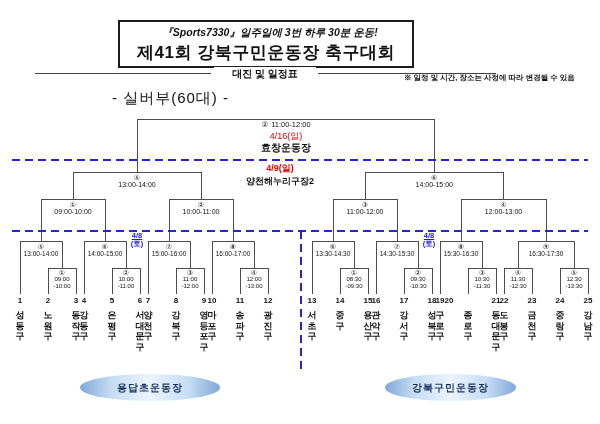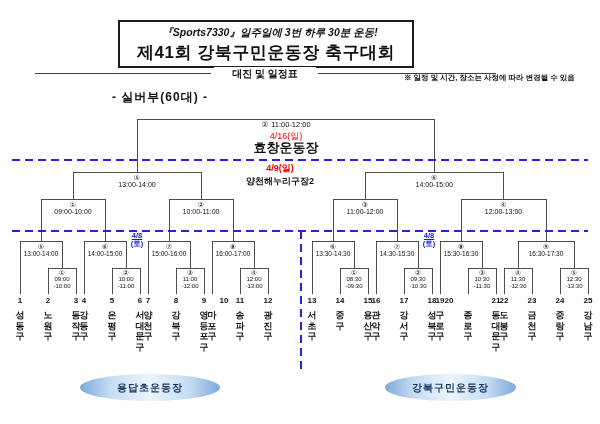--- a/index.html
+++ b/index.html
@@ -10,21 +10,21 @@
   .title-box{position:absolute;left:118px;top:20px;width:292px;height:44px;
              border:2px solid #1c1c1c;text-align:center;background:#fff;}
   .slogan{margin-top:4px;font-size:10.5px;font-weight:bold;font-style:italic;letter-spacing:0;padding-left:8px;}
   .main-title{font-size:17px;font-weight:bold;margin-top:1px;letter-spacing:0.5px;}
   .subtitle{position:absolute;left:214px;top:67px;width:102px;text-align:center;
             font-size:10px;font-weight:bold;background:#fff;}
   .flank{position:absolute;height:1px;background:#444;top:73px;}
   .flank.l{left:35px;width:176px;}
   .flank.r{left:318px;width:178px;}
   .notes{position:absolute;left:404px;top:71px;font-size:7.5px;font-weight:bold;line-height:13px;text-align:center;}
-  .division{position:absolute;left:112px;top:89px;font-size:12px;font-weight:bold;letter-spacing:1px;}
+  .division{position:absolute;left:112px;top:89px;font-size:15px;font-weight:normal;letter-spacing:1px;}
 
   
   #lines{position:absolute;left:0;top:0;shape-rendering:crispEdges;}
   line.bk{stroke:#4d4d4d;stroke-width:1;}
   line.dash{stroke:#2424d8;stroke-width:1.8;stroke-dasharray:8 5;}
 
   
   .lbl{position:absolute;transform:translateX(-50%);text-align:center;white-space:nowrap;color:#111;}
   .lbl .ln{display:block;font-size:7px;line-height:7px;}
   .lbl .lt1{display:block;font-size:6px;line-height:6.5px;}
@@ -34,21 +34,21 @@
   .team-no{position:absolute;transform:translateX(-50%);top:296px;font-size:8px;font-weight:bold;}
   .team-name{position:absolute;transform:translateX(-50%);top:310px;font-size:9px;
              font-weight:bold;line-height:10.5px;text-align:center;}
   .team-name span{display:block;}
 
   
   .final-block{position:absolute;top:120px;left:286px;transform:translateX(-50%);text-align:center;}
   .final-time{font-size:7.5px;line-height:9px;}
   .final-time .fn{margin-right:3px;}
   .final-date{font-size:9px;font-weight:normal;color:#ee0000;margin-top:2px;line-height:10px;}
-  .final-venue{font-size:13px;font-weight:bold;margin-top:2px;line-height:10px;}
+  .final-venue{font-size:10px;font-weight:bold;margin-top:2px;line-height:10px;}
   .sf-day-block{position:absolute;top:163px;left:280px;transform:translateX(-50%);text-align:center;}
   .sf-date{font-size:9px;font-weight:bold;color:#ee0000;line-height:10px;}
   .sf-venue{font-size:9px;font-weight:bold;margin-top:3px;line-height:10px;}
   .day1{position:absolute;top:232px;transform:translateX(-50%);text-align:center;
         color:#1818d8;font-weight:bold;font-size:7.5px;line-height:8px;}
   .day1 .d{text-decoration:underline;display:block;}
   .day1.l{left:137px;} .day1.r{left:429px;}
 
   
   .oval{position:absolute;top:374px;height:27px;border-radius:50%;
@@ -229,21 +229,21 @@
       </div>
       <div class="lbl" style="left: 190px; top: 269px;">
         <span class="ln">③</span>
         <span class="lt1">11:00</span>
         <span class="lt1">-12:00</span>
       </div>
       <div class="lbl" style="left: 169px; top: 243px;">
         <span class="ln">⑦</span>
         <span class="lt2">15:00-16:00</span>
       </div>
-      <div class="team-no" style="left: 224px;">10</div>
+      <div class="team-no" style="left: 212px;">10</div>
       <div class="team-name" style="left: 212px;">
         <span>마</span>
         <span>포</span>
         <span>구</span>
       </div>
       <div class="team-no" style="left: 240px;">11</div>
       <div class="team-name" style="left: 240px;">
         <span>송</span>
         <span>파</span>
         <span>구</span>

